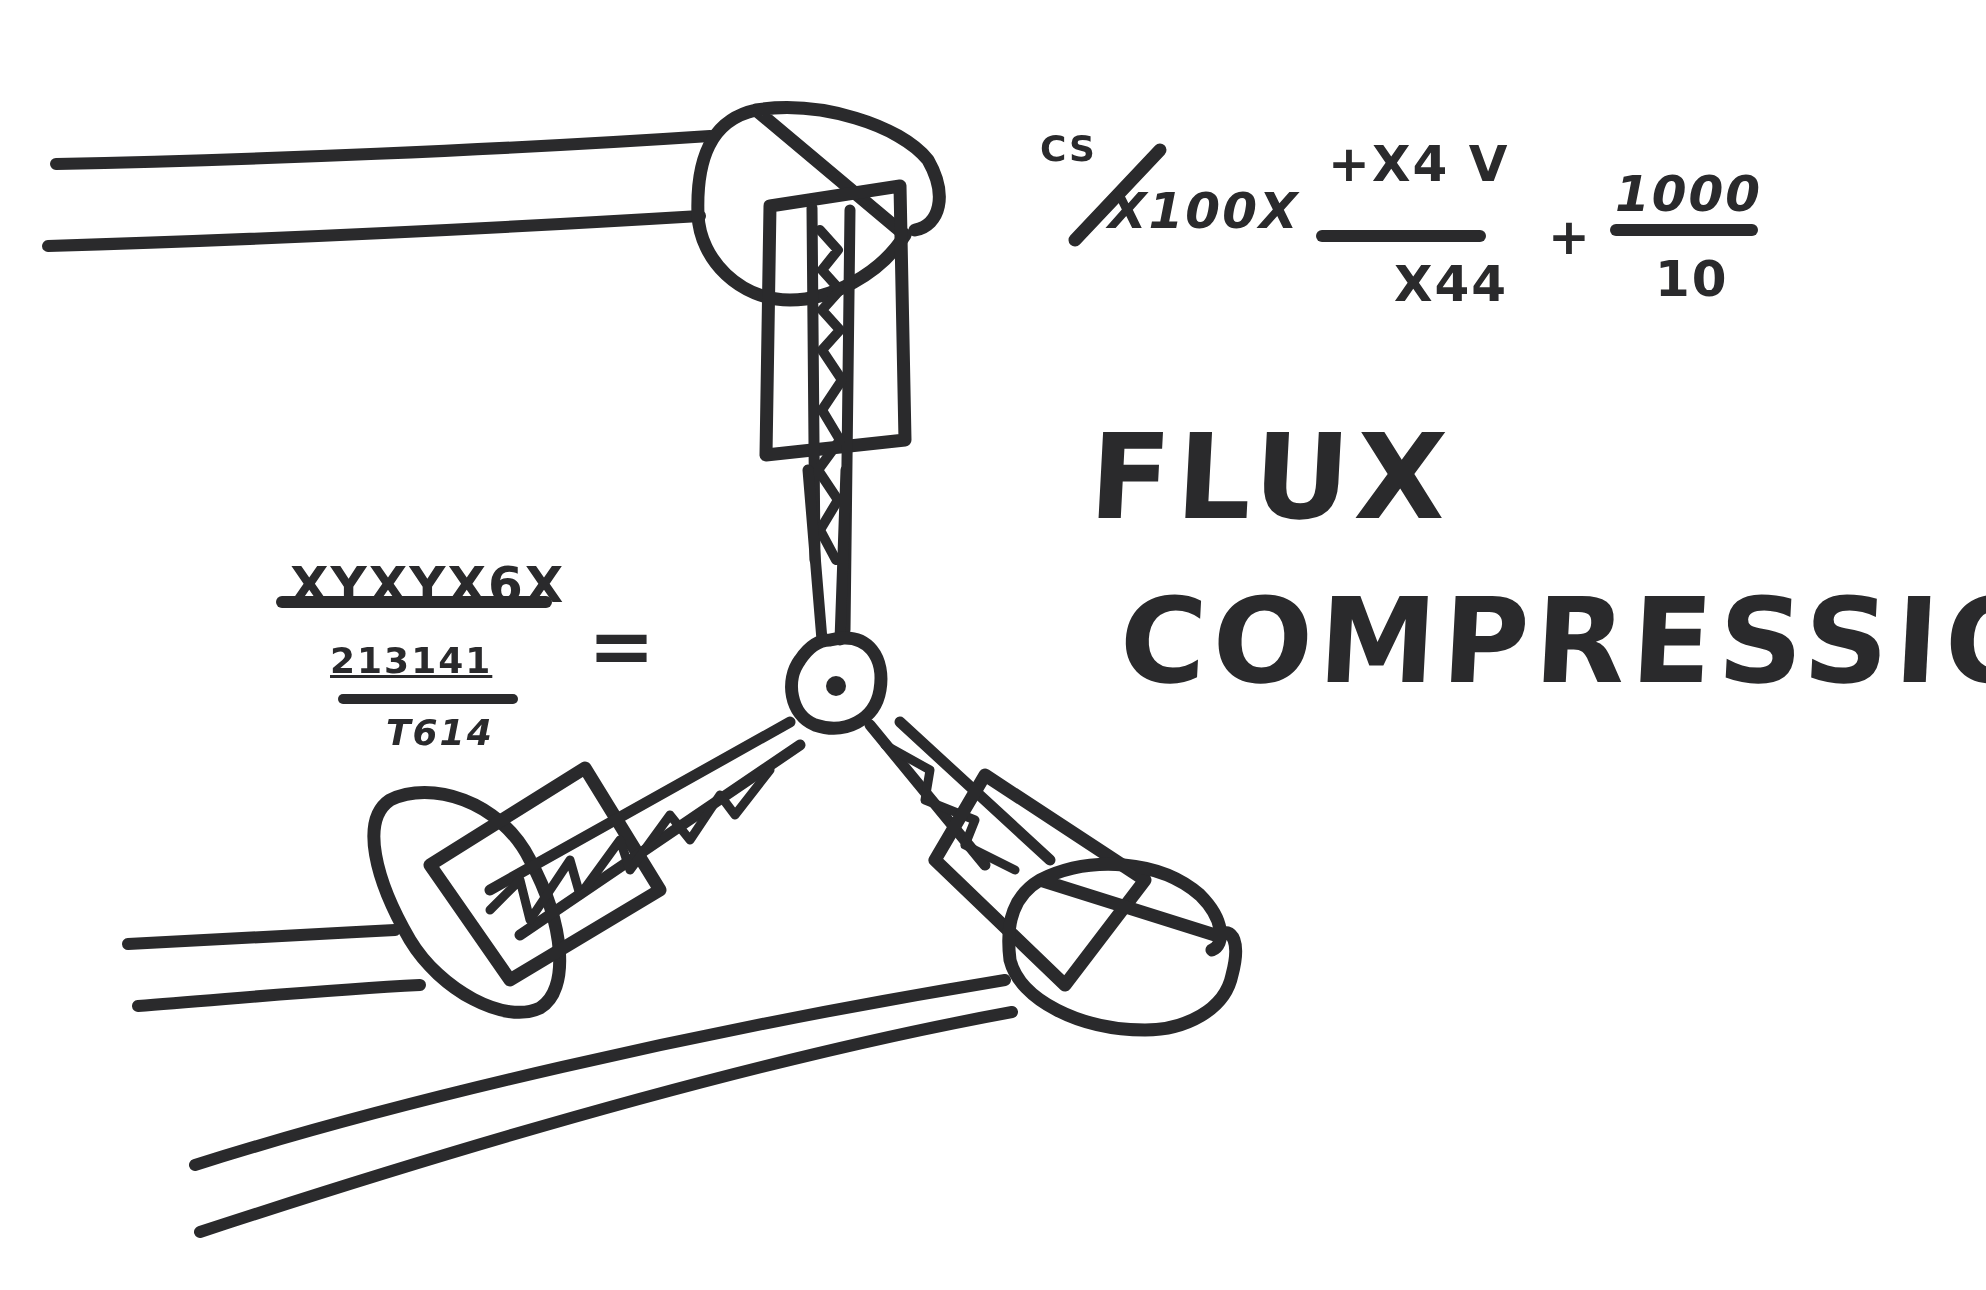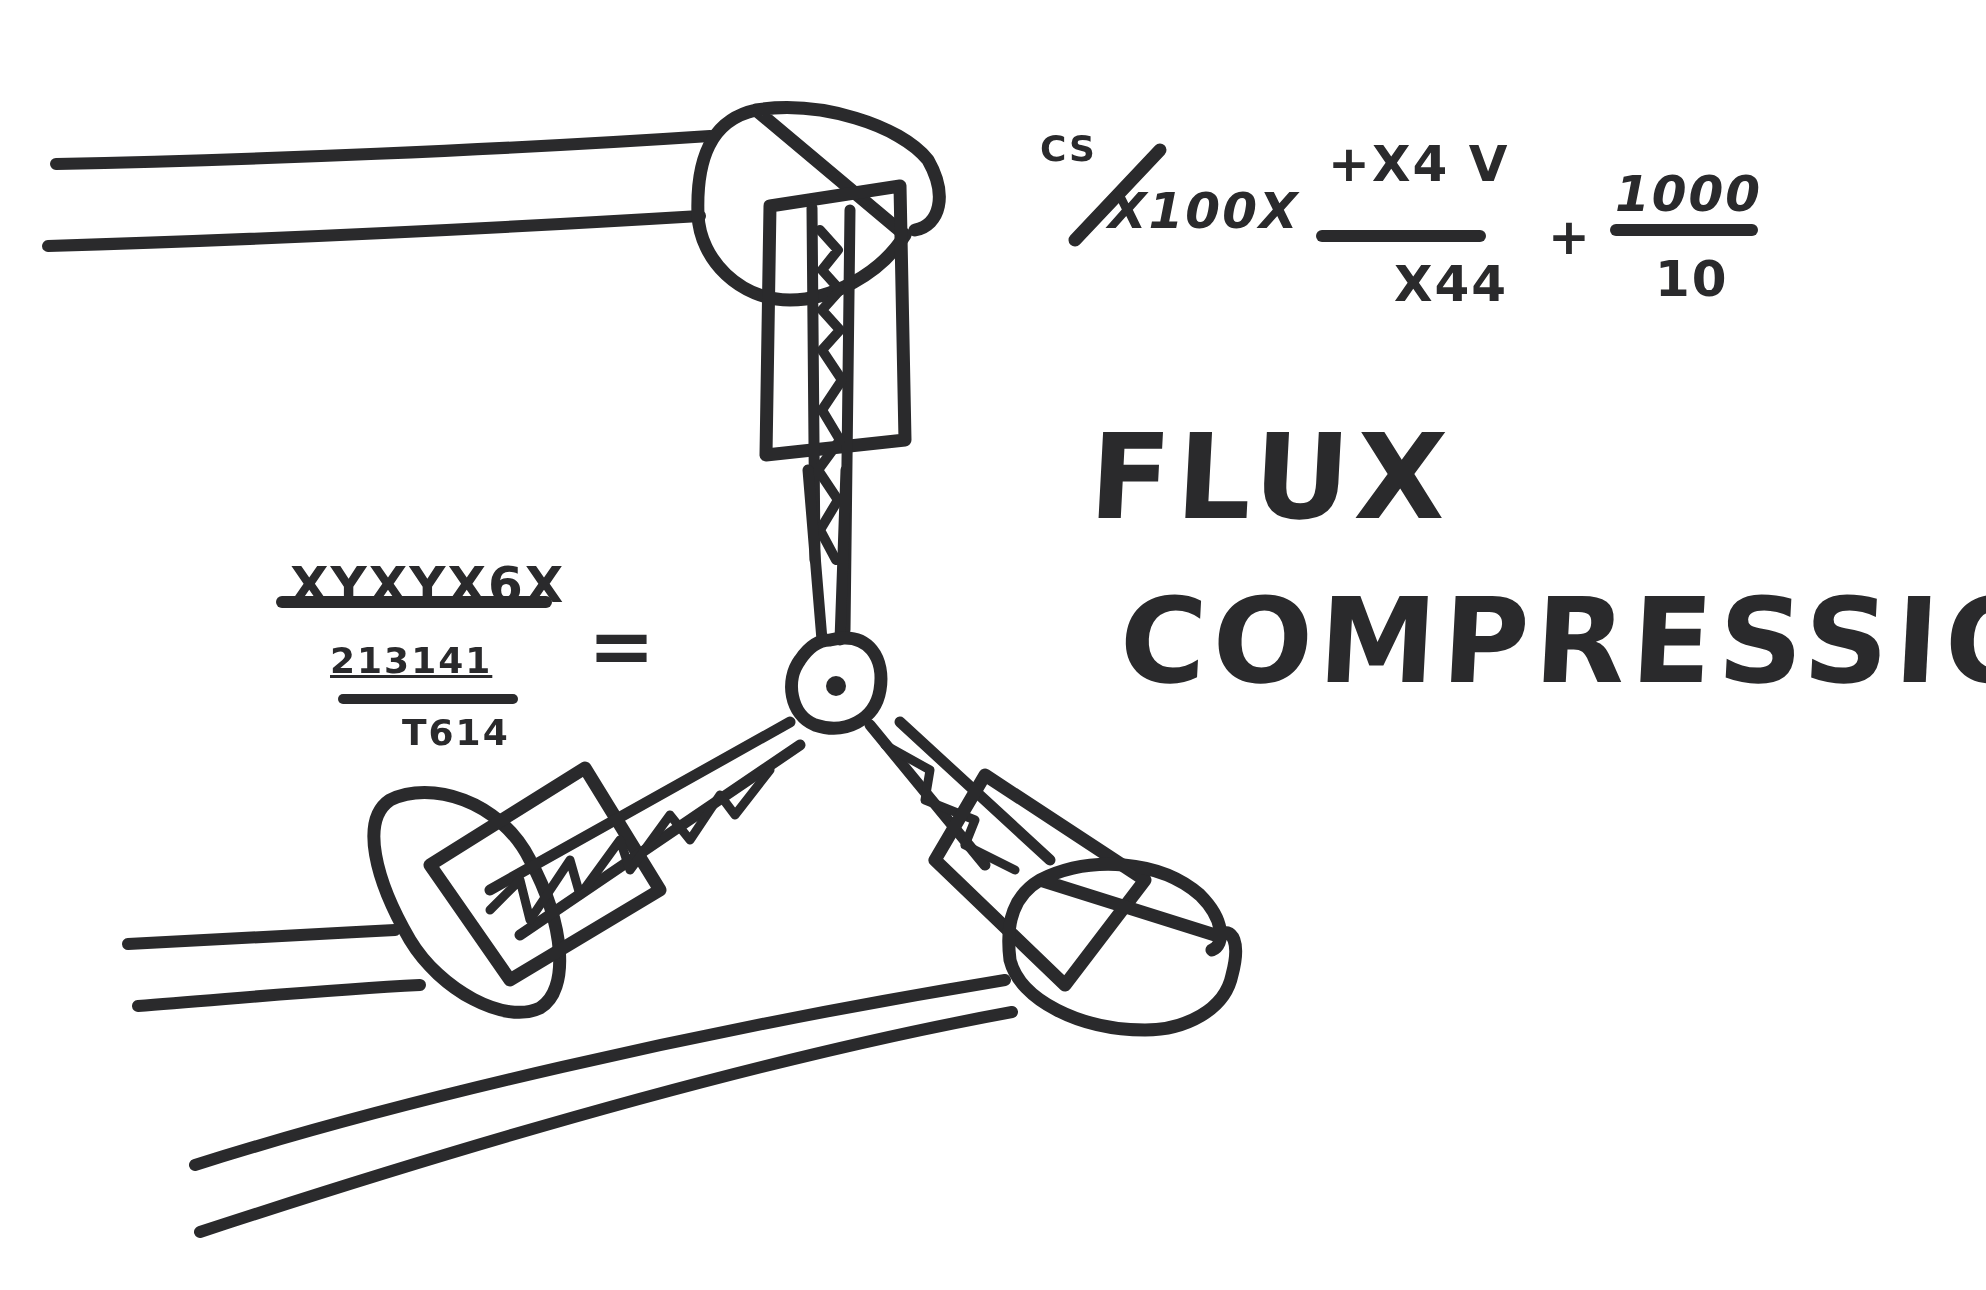--- a/index.html
+++ b/index.html
@@ -92,21 +92,21 @@
     <span class="hw eq" style="left:1615px; top:165px;font-style:italic;">1000</span>
     <div class="frac-bar" style="left:1610px; top:224px; width:148px;"></div>
     <span class="hw eq" style="left:1655px; top:250px;">10</span>
   </div>
 
   <div>
     <span class="hw eq" style="left:290px; top:512px;margin-top:44px;">XYXYX6X</span>
     <div class="frac-bar" style="left:276px; top:596px; width:276px;"></div>
     <span class="hw eq-small" style="left:330px; top:640px;text-decoration:underline;">213141</span>
     <div class="frac-bar" style="left:338px; top:694px; width:180px; height:10px;"></div>
-    <span class="hw eq-small" style="left:402px; top:712px;">T614</span>
+    <span class="hw eq-small" style="left:386px; top:712px;font-style:italic;">T614</span>
     <span class="hw" style="left:588px; top:600px; font-size:80px;">=</span>
   </div>
 
   <div>
     <span class="hw title-line" style="left:1090px; top:408px;">FLUX</span>
     <span class="hw title-line" style="left:1120px; top:572px;">COMPRESSION</span>
   </div>
 
 </div>
 

